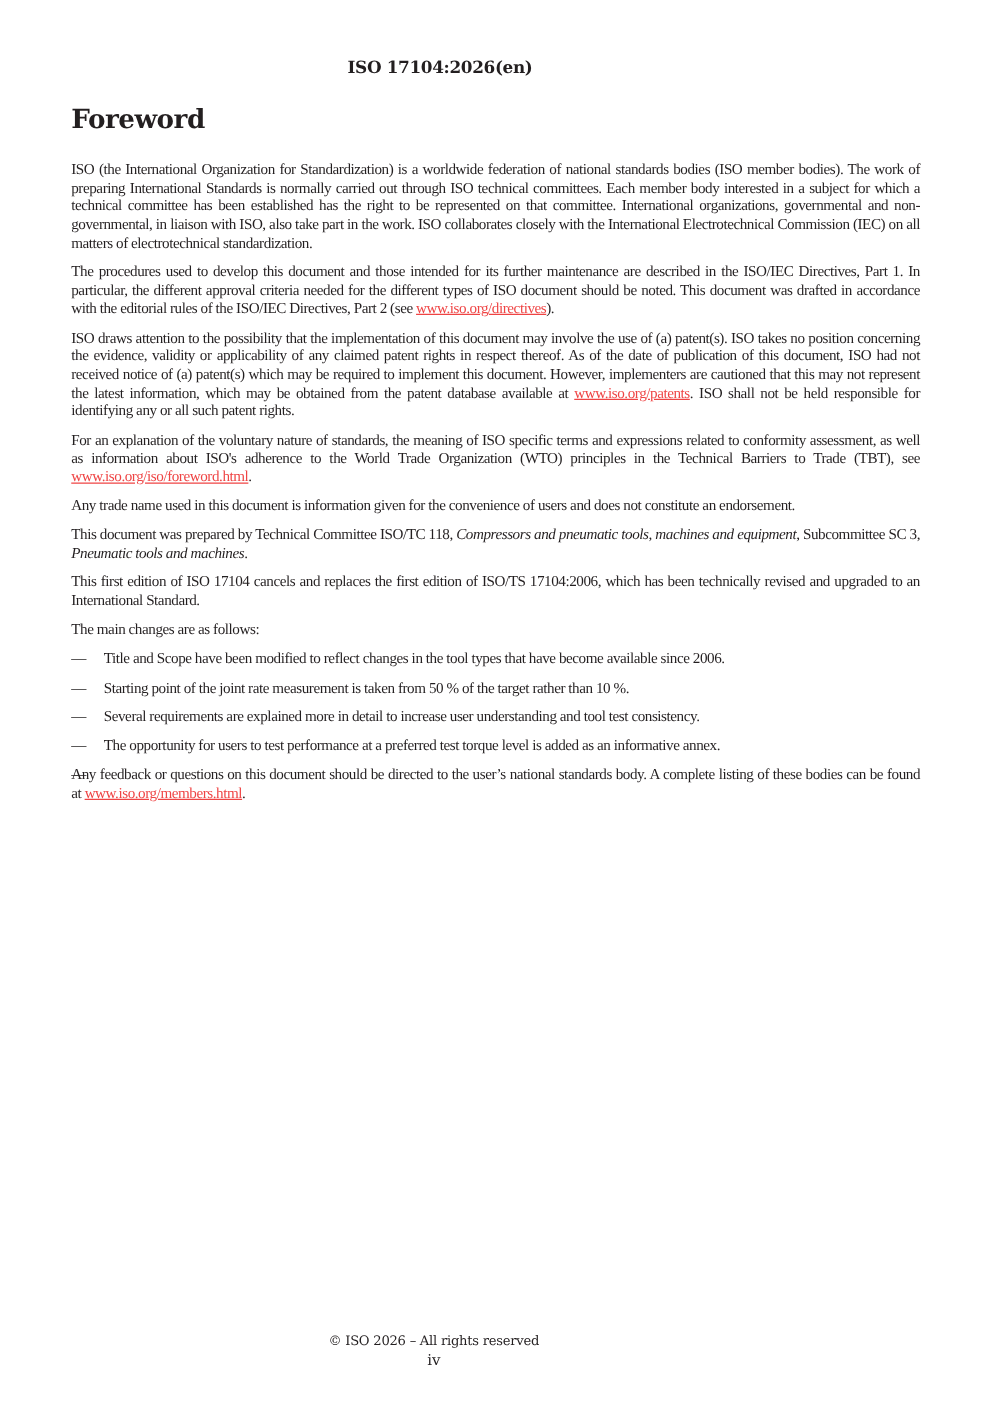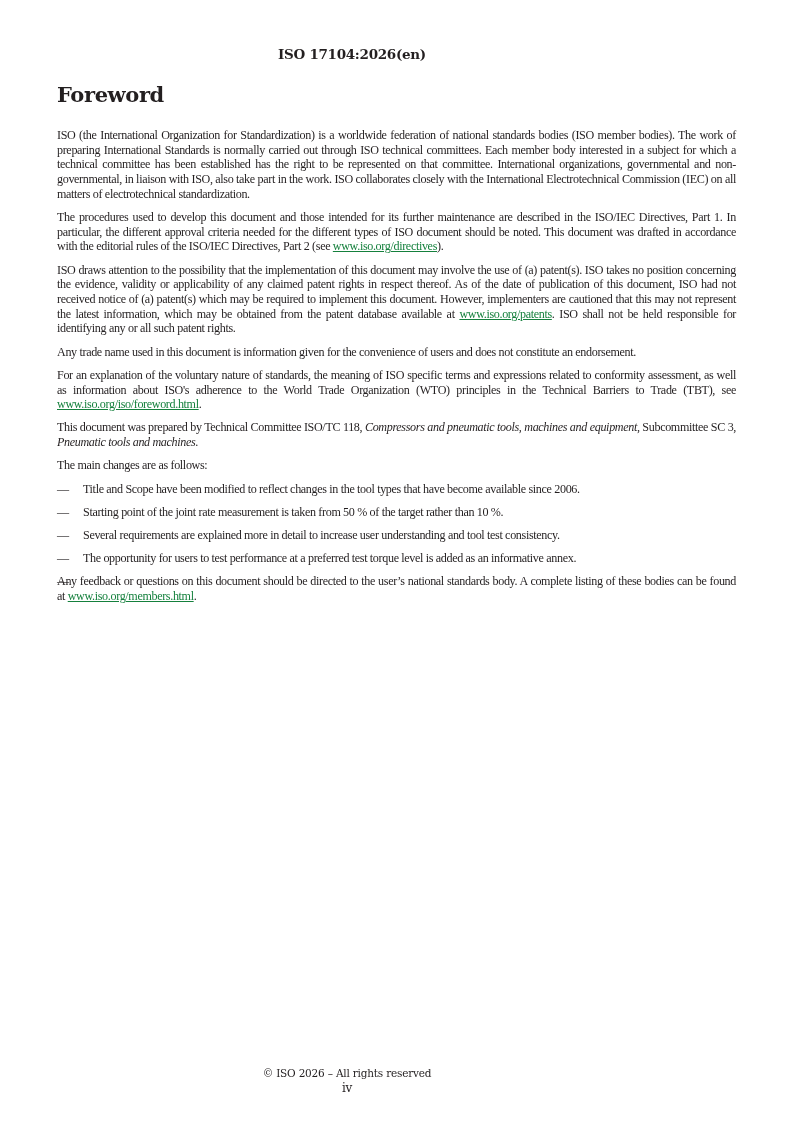--- a/index.html
+++ b/index.html
@@ -15,21 +15,21 @@
     }
     .title {
       position: absolute; top: 82px; left: 57px;
       font-size: 21px; font-weight: bold; margin: 0; letter-spacing: -0.4px;
     }
     .content {
       position: absolute; top: 128px; left: 57px; width: 679px;
       font-size: 12.1px; line-height: 14.7px; letter-spacing: -0.35px; font-family: Liberation Serif, serif;
     }
     .content p { margin: 0 0 8.5px 0; text-align: justify; }
-    .content a { color: #15803d; text-decoration: underline; }
+    .content a { color: #ef4444; text-decoration: underline; }
     .content i { font-style: italic; }
     ul.changes { list-style: none; margin: 0; padding: 0; }
     ul.changes li { position: relative; padding-left: 26px; margin: 0 0 8.5px 0; text-align: justify; }
     ul.changes li .dash { position: absolute; left: 0; top: 0; }
     .footer {
       position: absolute; top: 1066px; left: 16px; width: 662px;
       text-align: center; font-size: 10.5px; line-height: 15px; letter-spacing: -0.2px;
     }
     .footer .pg { font-size: 12px; }
   </style>
@@ -40,26 +40,27 @@
 
 <h1 class="title">Foreword</h1>
 
 <div class="content">
   <p>ISO (the International Organization for Standardization) is a worldwide federation of national standards bodies (ISO member bodies). The work of preparing International Standards is normally carried out through ISO technical committees. Each member body interested in a subject for which a technical committee has been established has the right to be represented on that committee. International organizations, governmental and non-governmental, in liaison with ISO, also take part in the work. ISO collaborates closely with the International Electrotechnical Commission (IEC) on all matters of electrotechnical standardization.</p>
 
   <p><span>The procedures used to develop this document and those intended for its further maintenance are described in the ISO/IEC Directives, Part 1. In particular, the different approval criteria needed for the different types of ISO document should be noted. This document was drafted in accordance with the editorial rules of the ISO/IEC Directives, Part 2 (see </span><a href="#">www.iso.org/directives</a><span>).</span></p>
 
   <p><span>ISO draws attention to the possibility that the implementation of this document may involve the use of (a) patent(s). ISO takes no position concerning the evidence, validity or applicability of any claimed patent rights in respect thereof. As of the date of publication of this document, ISO had not received notice of (a) patent(s) which may be required to implement this document. However, implementers are cautioned that this may not represent the latest information, which may be obtained from the patent database available at </span><a href="#">www.iso.org/patents</a><span>. ISO shall not be held responsible for identifying any or all such patent rights.</span></p>
 
+  <p><span>For an explanation of the voluntary nature of standards, the meaning of ISO specific terms and expressions related to conformity assessment, as well as information about ISO's adherence to the World Trade Organization (WTO) principles in the Technical Barriers to Trade (TBT), see </span><a href="#">www.iso.org/iso/foreword.html</a><span>.</span></p>
+
   <p>Any trade name used in this document is information given for the convenience of users and does not constitute an endorsement.</p>
-
-  <p><span>For an explanation of the voluntary nature of standards, the meaning of ISO specific terms and expressions related to conformity assessment, as well as information about ISO's adherence to the World Trade Organization (WTO) principles in the Technical Barriers to Trade (TBT), see </span><a href="#">www.iso.org/iso/foreword.html</a><span>.</span></p>
 
   <p><span>This document was prepared by Technical Committee ISO/TC 118, </span><i>Compressors and pneumatic tools, machines and equipment</i><span>, Subcommittee SC 3, </span><i>Pneumatic tools and machines</i><span>.</span></p>
 
+  <p>This first edition of ISO 17104 cancels and replaces the first edition of ISO/TS 17104:2006, which has been technically revised and upgraded to an International Standard.</p>
 
   <p>The main changes are as follows:</p>
 
   <ul class="changes">
     <li><span class="dash">—</span><span>Title and Scope have been modified to reflect changes in the tool types that have become available since 2006.</span></li>
     <li><span class="dash">—</span><span>Starting point of the joint rate measurement is taken from 50 % of the target rather than 10 %.</span></li>
     <li><span class="dash">—</span><span>Several requirements are explained more in detail to increase user understanding and tool test consistency.</span></li>
     <li><span class="dash">—</span><span>The opportunity for users to test performance at a preferred test torque level is added as an informative annex.</span></li>
     <li><span class="dash">—</span></li>
   </ul>

